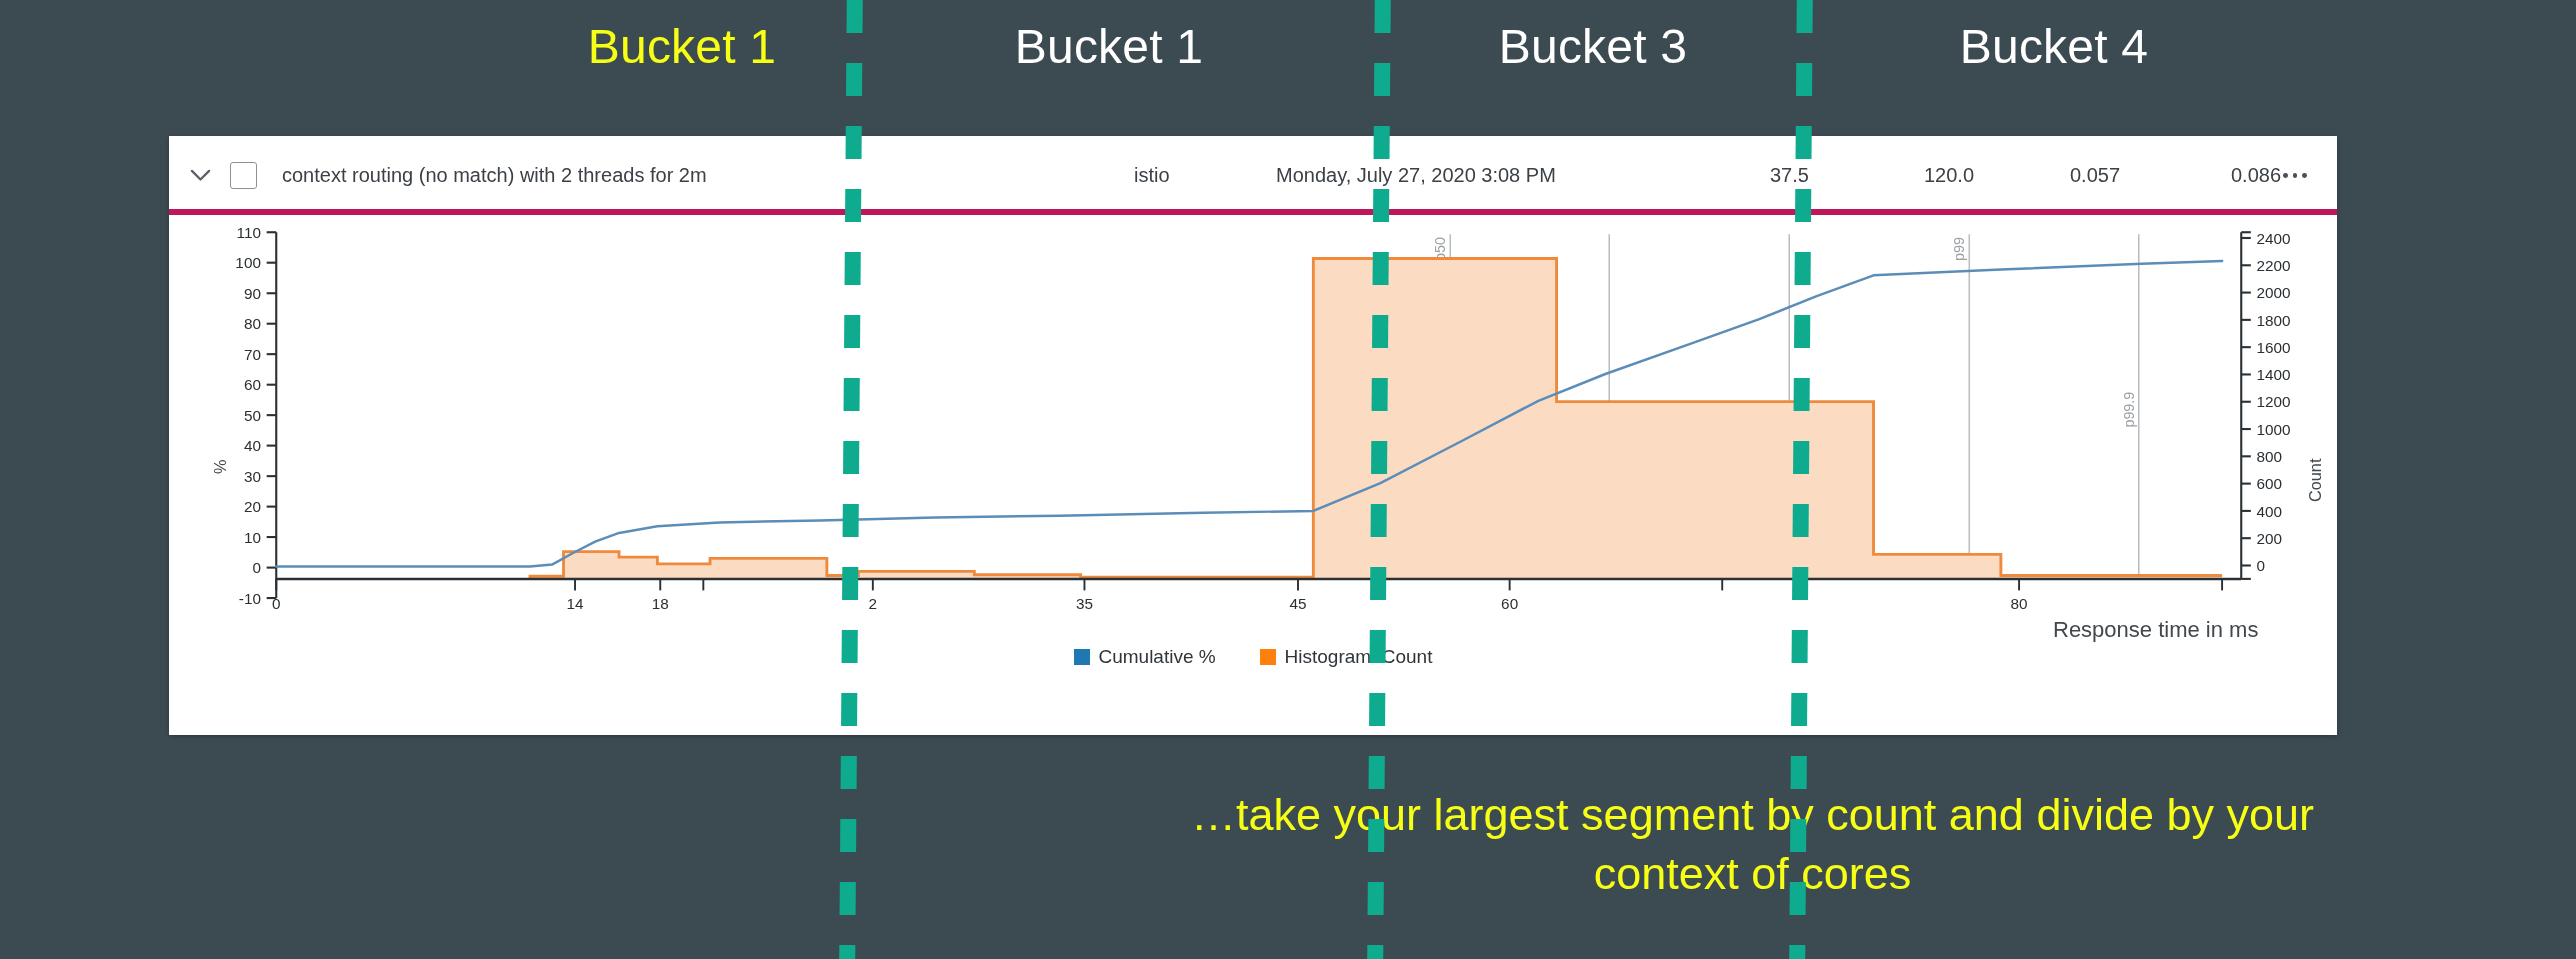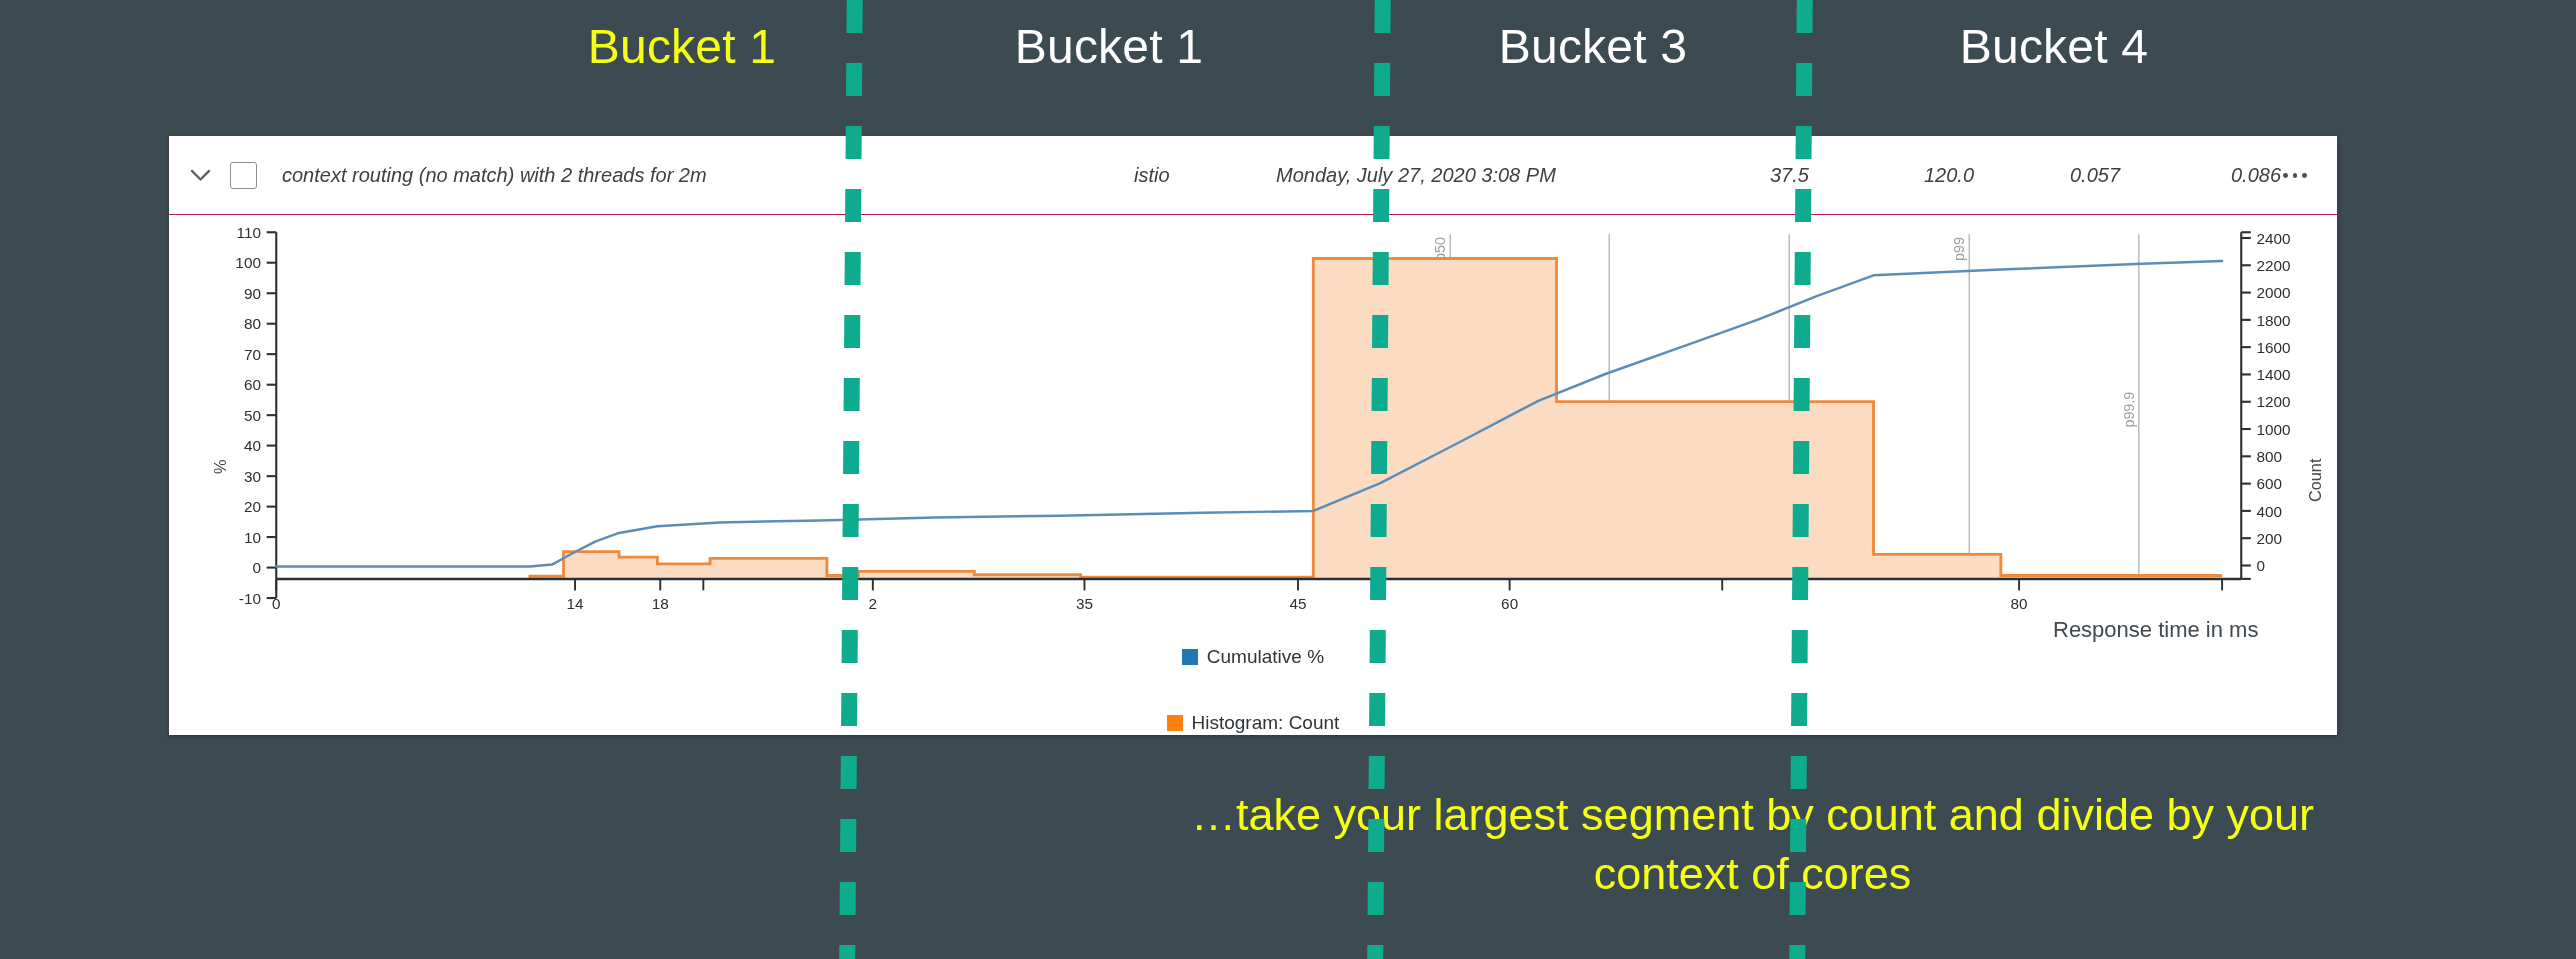--- a/index.html
+++ b/index.html
@@ -67,23 +67,22 @@
     height: 599px;
     background: #ffffff;
     box-shadow: 0 1.9px 4.8px rgba(0,0,0,0.28);
     z-index: 10;
   }
 
   
   #card-header {
     position: relative;
     height: 79px;
-    border-bottom: 1px solid #be185d;
+    border-bottom: 6px solid #be185d;
     width: 100%;
-    font-style: italic;
   }
   .hdr-cell {
     position: absolute;
     top: 0;
     height: 79px;
     line-height: 79px;
     font-size: 20px;
     color: #3b4146;
     white-space: nowrap;
   }
@@ -157,21 +156,20 @@
   #legend {
     position: absolute;
     left: 0; top: 431px;
     width: 100%;
     display: flex;
     justify-content: center;
     align-items: center;
     gap: 44px;
     font-size: 19px;
     color: #2f353a;
-    flex-direction: column;
   }
   .legend-item { display: flex; align-items: center; gap: 8.6px; }
   .legend-swatch { width: 16.3px; height: 16.3px; display: block; }
 
   
   #caption-left {
     position: absolute;
     left: 53px;
     top: 785px;
     width: 862px;

